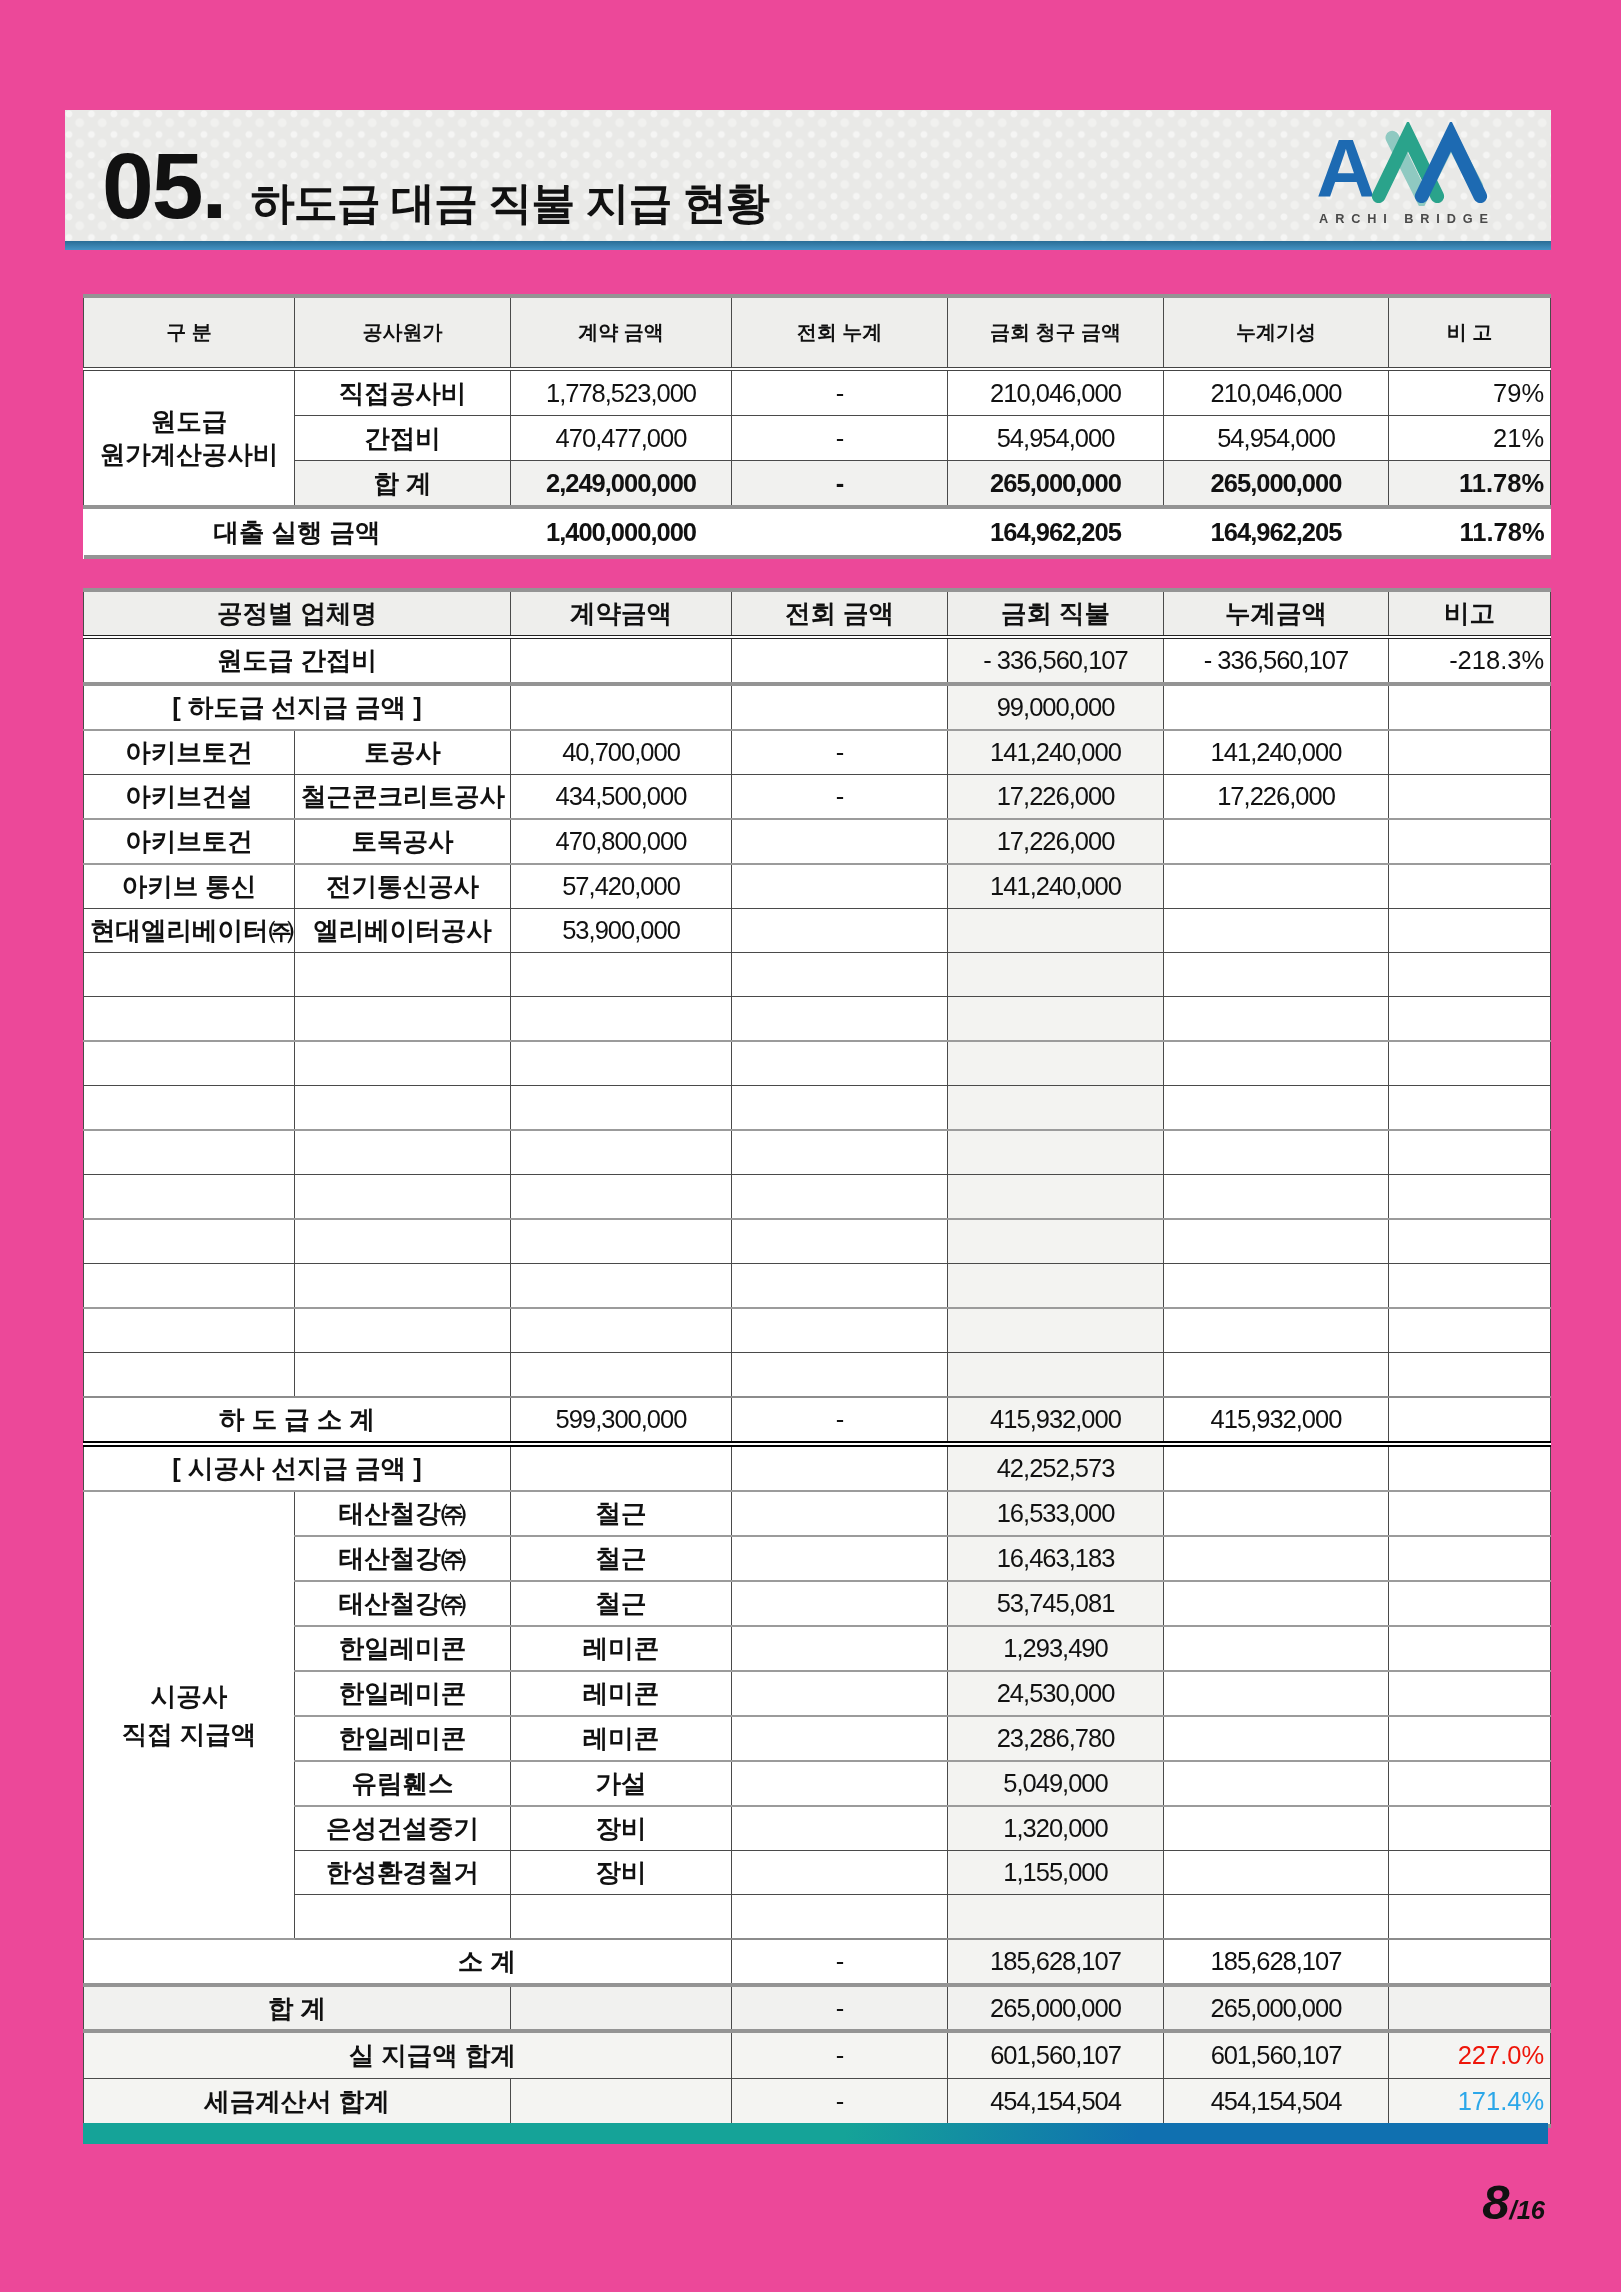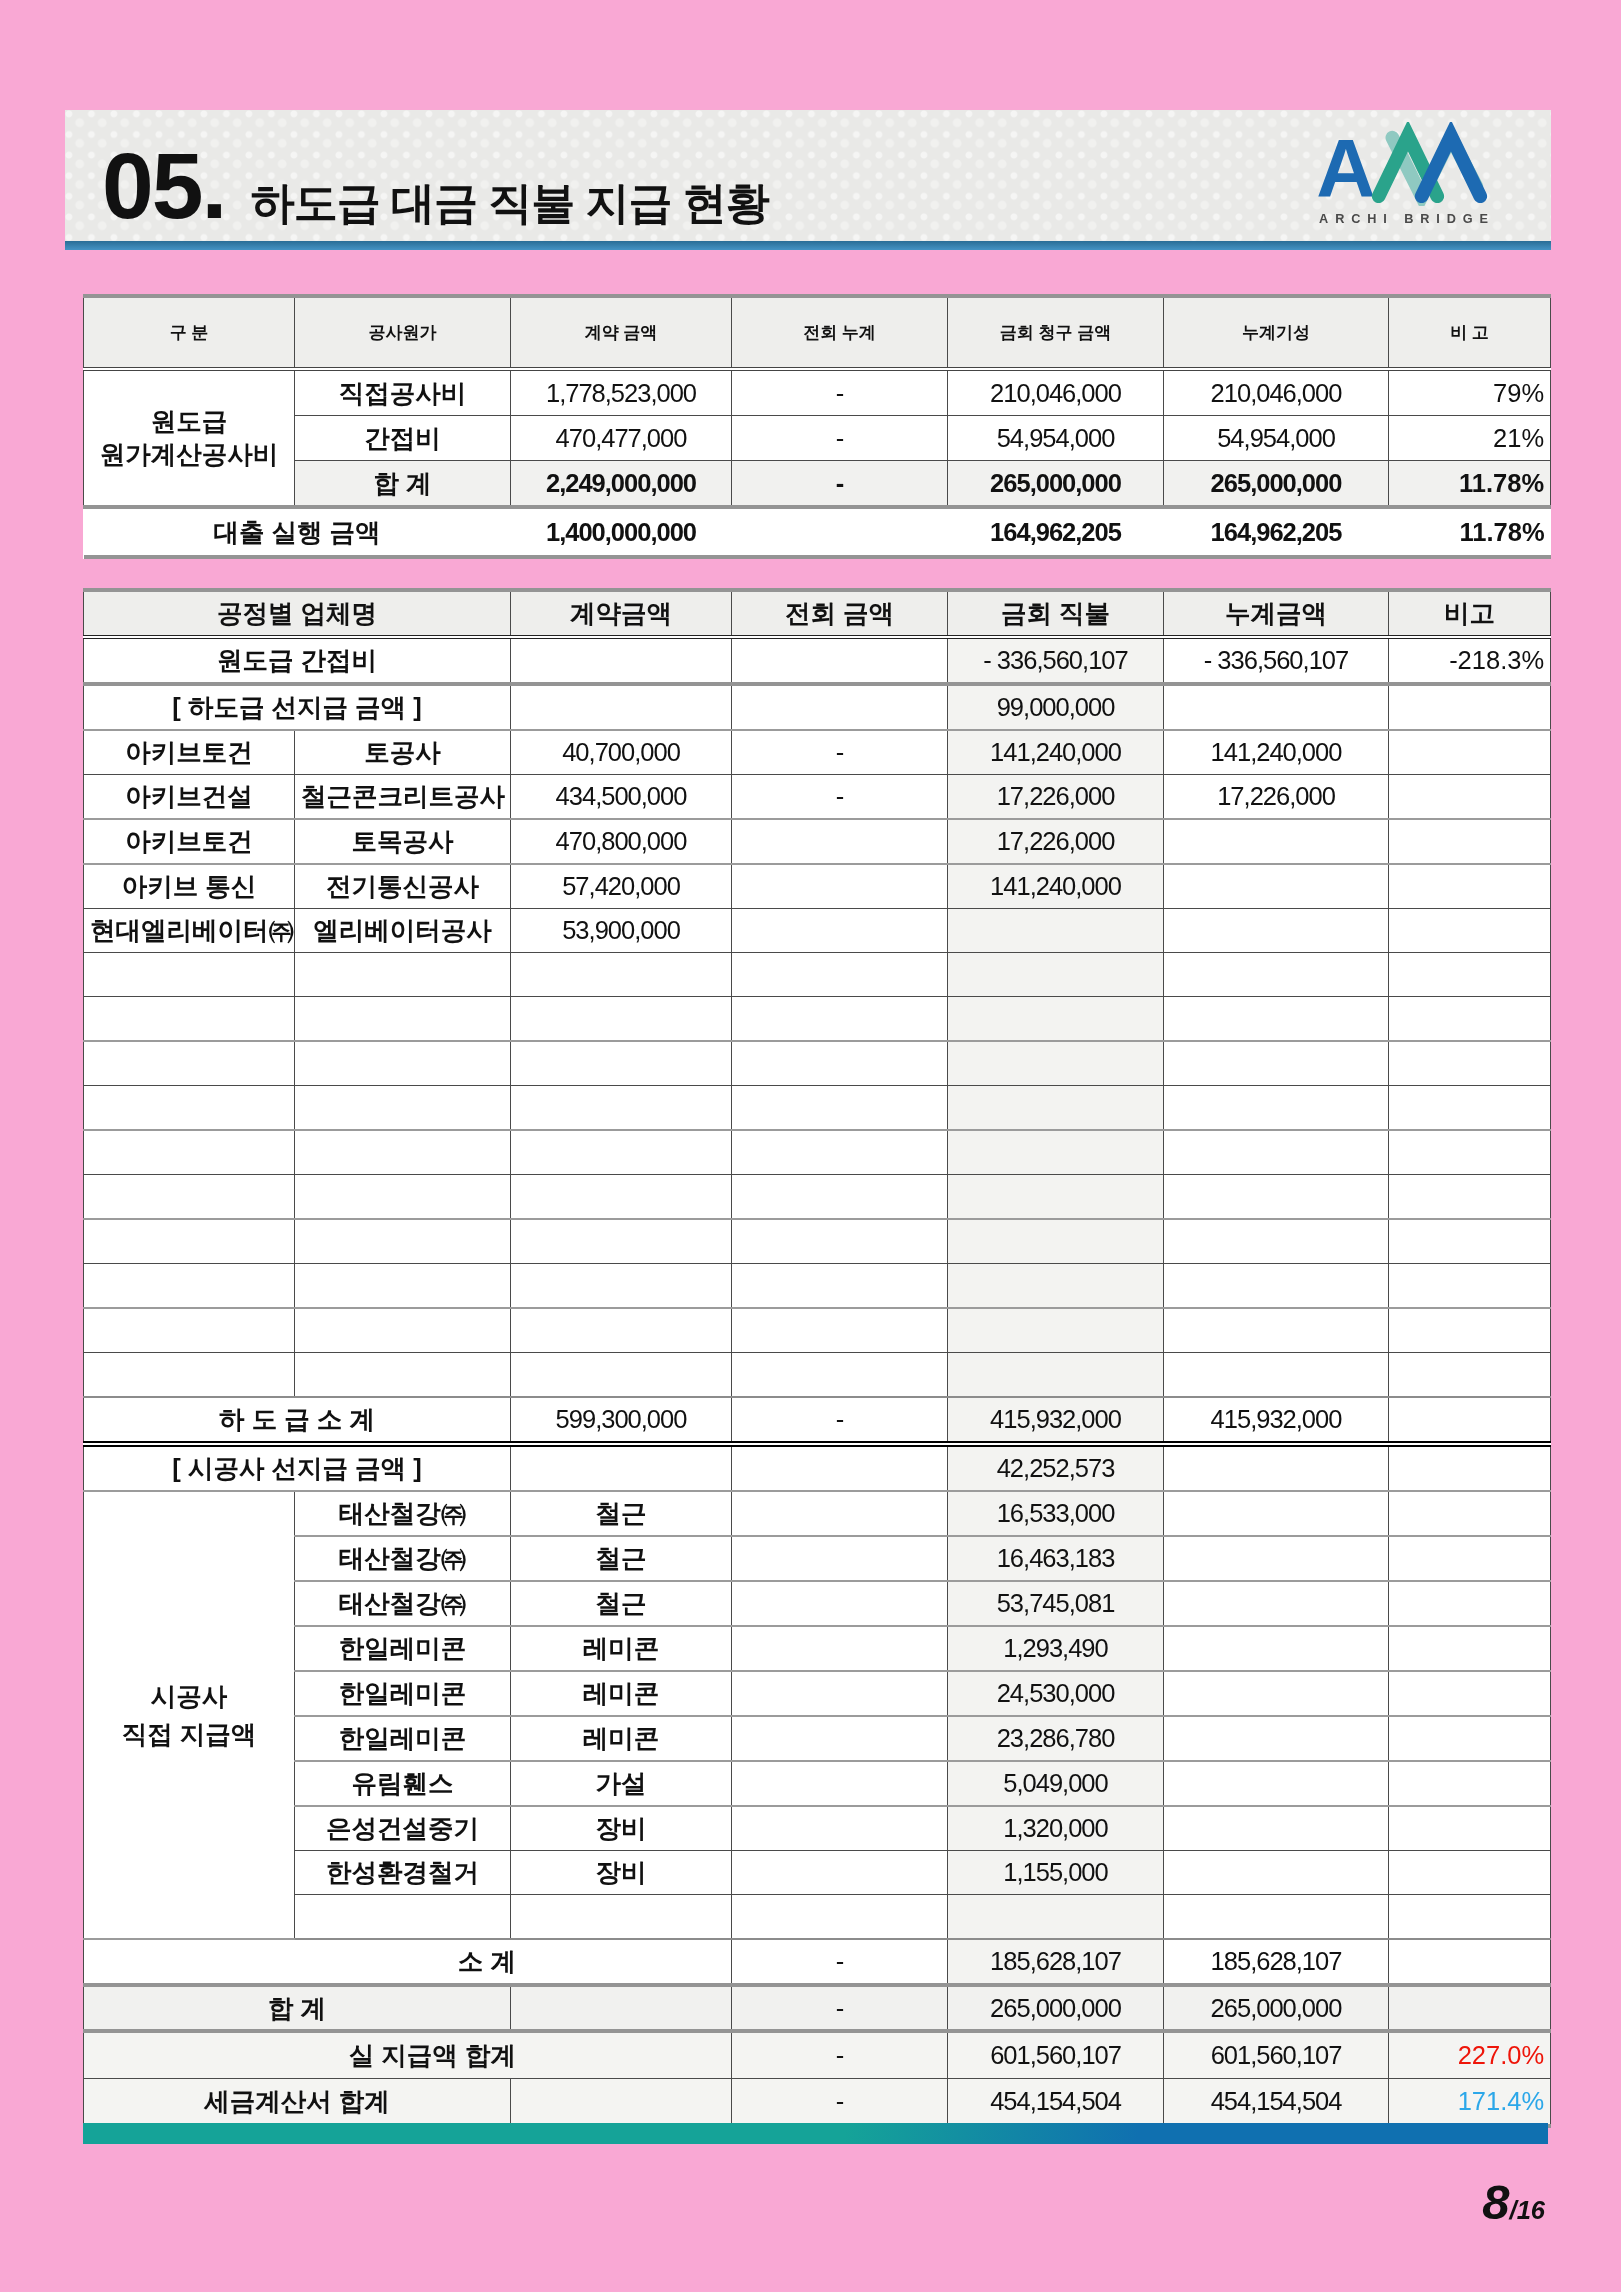--- a/index.html
+++ b/index.html
@@ -1,17 +1,17 @@
 <!DOCTYPE html>
 <html><head>
 <meta charset="utf-8">
 <style>
   html,body{margin:0;padding:0;background:#ffffff;}
   body{width:1621px;height:2293px;position:relative;font-family:"Liberation Sans","DejaVu Sans",sans-serif;color:#111;}
-  .page{position:absolute;inset:0;background:#f9a8d4;overflow:hidden;}
+  .page{position:absolute;inset:0;background:#ec4899;overflow:hidden;}
 
   
   .band{position:absolute;left:65px;top:110px;width:1486px;height:131px;
     background-color:#e9e9e7;
     background-image:radial-gradient(circle at 3.9px 3.9px, rgba(255,255,255,.55) 2.9px, transparent 3.9px),
                      radial-gradient(circle at 14.7px 12.7px, rgba(255,255,255,.35) 3.9px, transparent 4.9px);
     background-size:22.5px 20.6px;}
   .rule{position:absolute;left:65px;top:241px;width:1486px;height:8.8px;background:linear-gradient(#2a6d96,#4593c4);}
   .title-wrap{position:absolute;left:37px;bottom:7.8px;display:flex;align-items:baseline;}
   .sec-num{font-size:93px;font-weight:900;letter-spacing:-2px;line-height:1;}
@@ -35,21 +35,21 @@
   tr.sep-thick>*{border-bottom:4.9px solid #949494;}
   tr.sep-med>*{border-bottom:2px solid #9b9b9b;}
   tr.sep-dbl>*{border-bottom:6.9px double #000;}
   tr.top-med>*{border-top:2.9px solid #8c8c8c;}
   tr.hdr>*{border-bottom:4.9px double #444;}
   tr.gray>td{background:#f1f1ef;}
 
   
   .t1{top:294px;}
   .t1 td{height:44px;}
-  .t1 tr.hdr th{height:69px;font-size:17px;}
+  .t1 tr.hdr th{height:69px;font-size:20px;}
   .t1 .gcell{background:#fff;font-weight:700;text-align:center;line-height:1.3;}
   tr.loan>td{border-left:none;border-right:none;font-weight:700;height:46px;border-top:4.9px solid #949494;border-bottom:4.9px solid #949494;}
 
   
   .t2{top:588px;padding-left:11px;}
   .t2 tr.hdr th{border-bottom:4.9px double #222;}
   .gcell2{background:#fff;font-weight:700;text-align:center;line-height:1.5;}
 
   
   .t3{top:2029px;}

